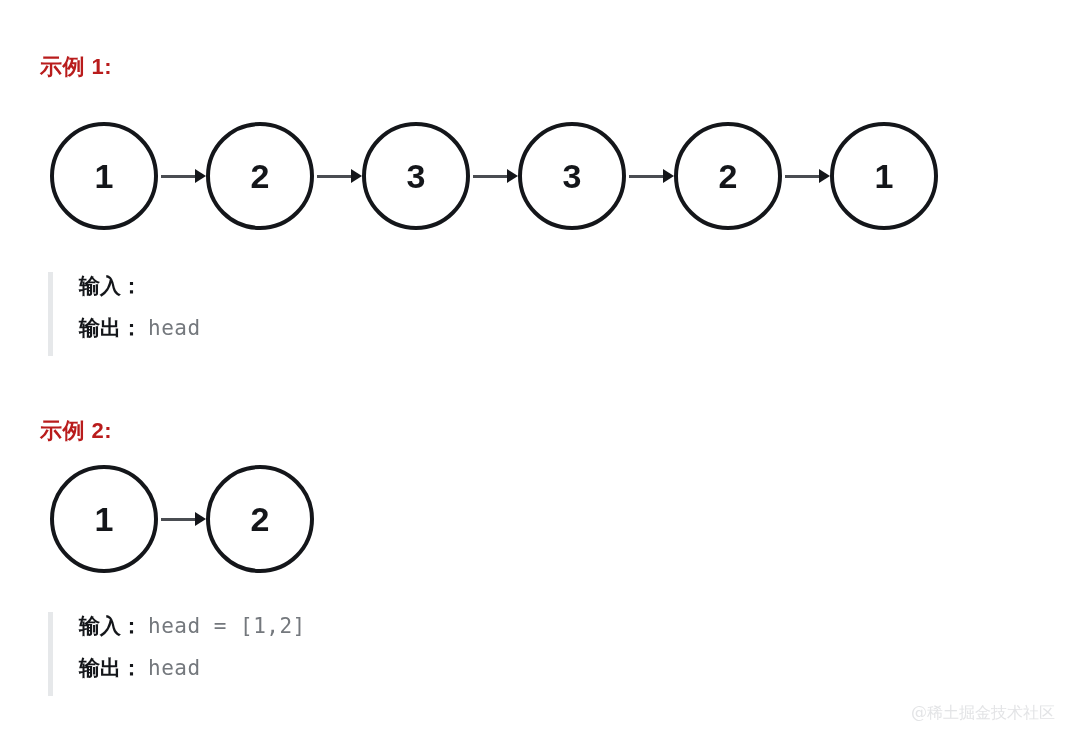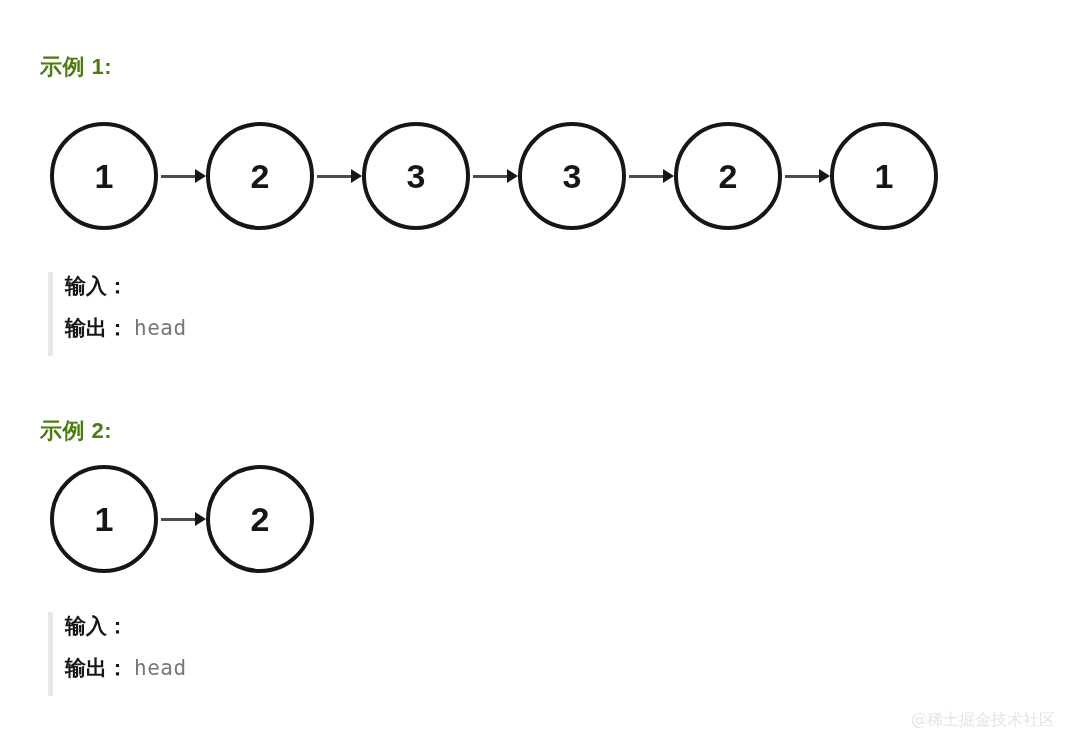--- a/index.html
+++ b/index.html
@@ -21,21 +21,21 @@
     height: 739px;
     box-sizing: border-box;
   }
 
   
   .example-heading {
     position: absolute;
     left: 40px;
     font-size: 22px;
     font-weight: bold;
-    color: #4d7c0f;
+    color: #b91c1c;
     letter-spacing: 0.5px;
     white-space: nowrap;
   }
   #heading-1 { top: 52px; }
   #heading-2 { top: 416px; }
 
   
   .linked-list {
     position: absolute;
     display: flex;
@@ -84,21 +84,21 @@
     border-top: 7px solid transparent;
     border-bottom: 7px solid transparent;
     border-left: 11px solid #14161a;
   }
 
   
   .io-block {
     position: absolute;
     left: 48px;
     border-left: 5px solid #e6e8ea;
-    padding-left: 12px;
+    padding-left: 26px;
     box-sizing: border-box;
   }
   #io-block-1 { top: 272px; }
   #io-block-2 { top: 612px; }
 
   .io-line {
     display: flex;
     align-items: baseline;
     height: 42px;
     white-space: nowrap;
@@ -114,21 +114,21 @@
     font-size: 21px;
     color: #74787d;
     font-family: "DejaVu Sans Mono", "Liberation Mono", monospace;
     letter-spacing: 0.5px;
   }
 
   
   .watermark {
     position: absolute;
     right: 18px;
-    bottom: 8px;
+    bottom: 15px;
     font-size: 16px;
     color: #e3e4e6;
     font-family: "DejaVu Serif", "Liberation Serif", serif;
     white-space: nowrap;
     user-select: none;
   }
 </style>
 </head>
 <body>
 
@@ -206,20 +206,21 @@
     </div>
 
     <div class="node-circle">
       <span class="node-value">2</span>
     </div>
   </div>
 
   <div class="io-block" id="io-block-2">
     <div class="io-line">
       <span class="io-label">输入：</span>
+      <span class="io-code">head = [1,2]</span>
     </div>
     <div class="io-line">
       <span class="io-label">输出：</span>
       <span class="io-code">head</span>
     </div>
   </div>
 
   <div class="watermark">@稀土掘金技术社区</div>
 
 </div>

